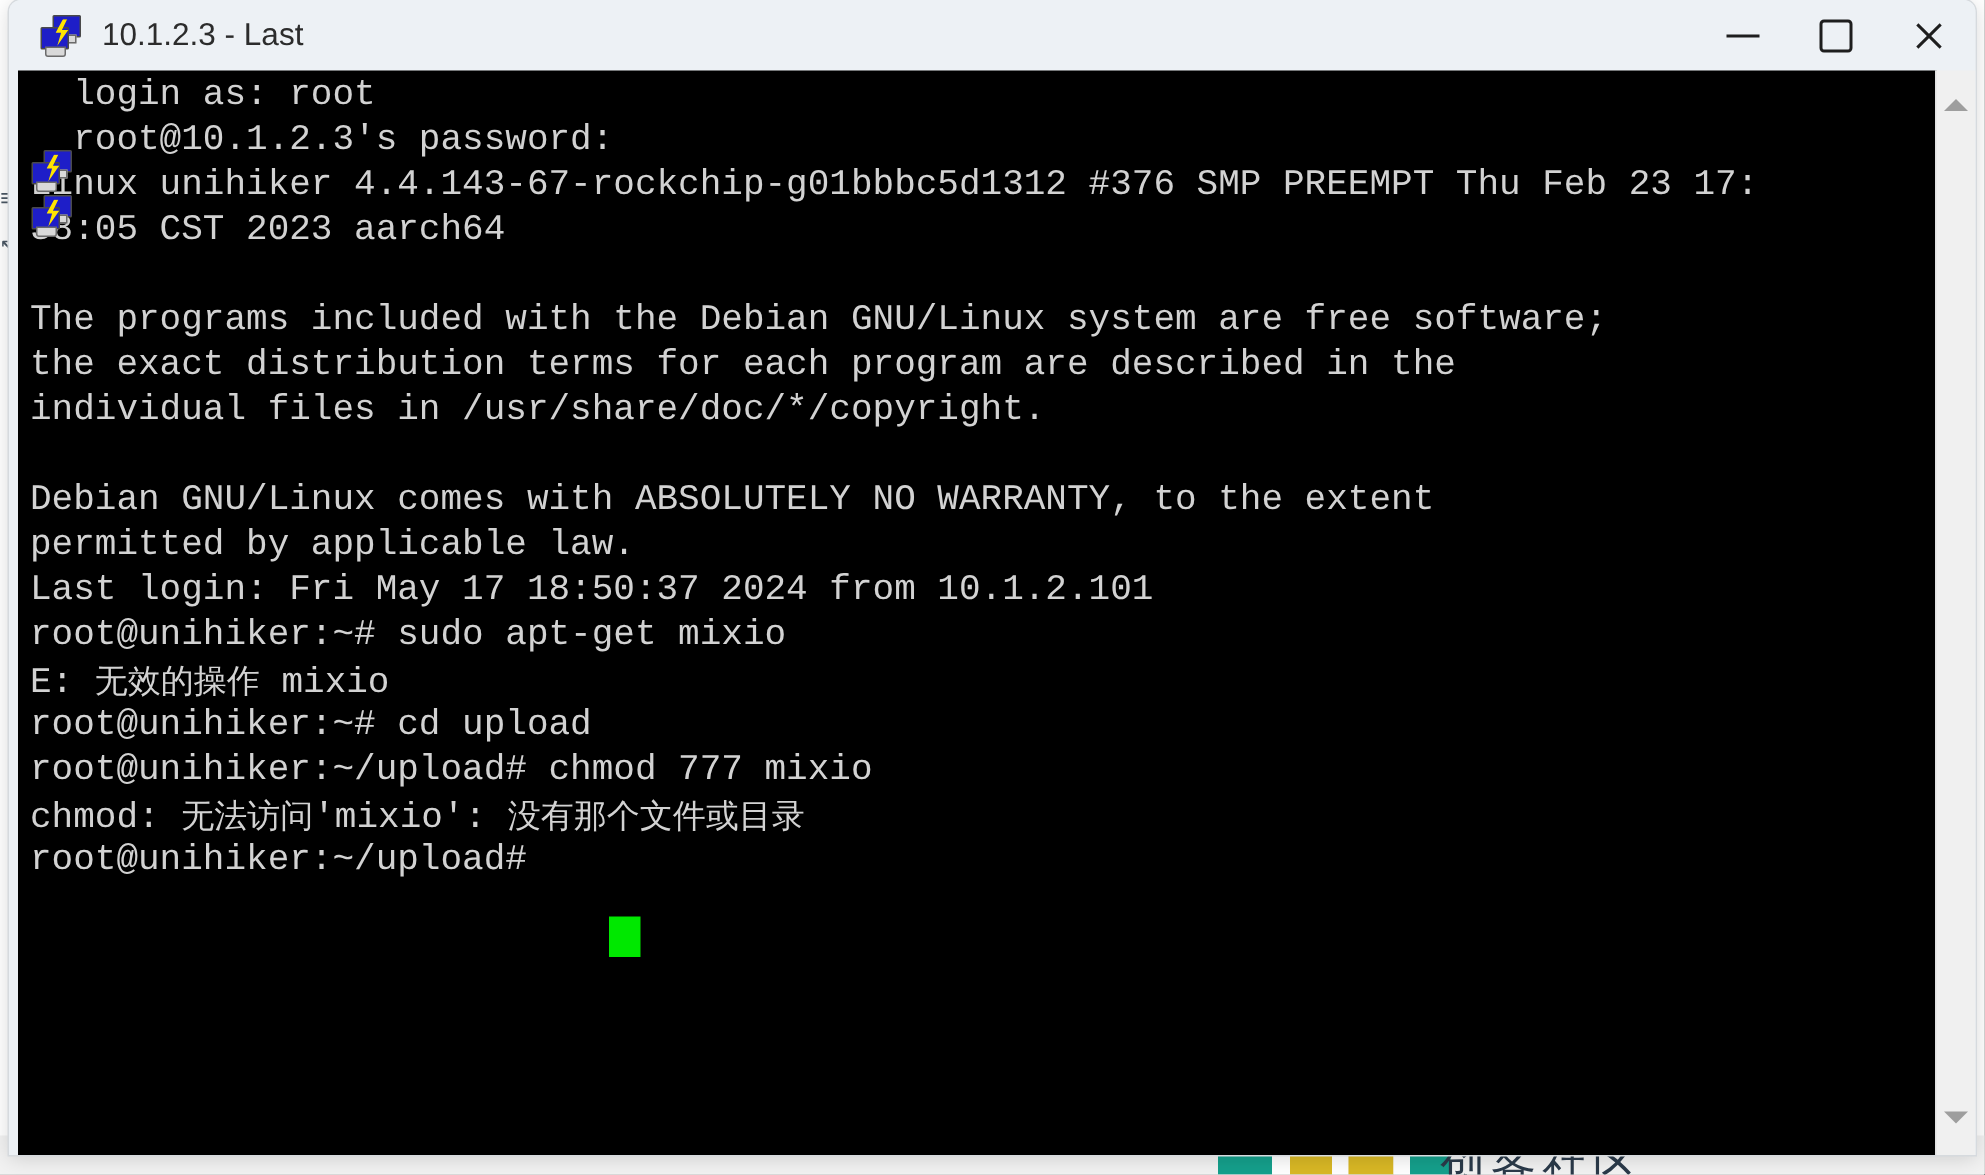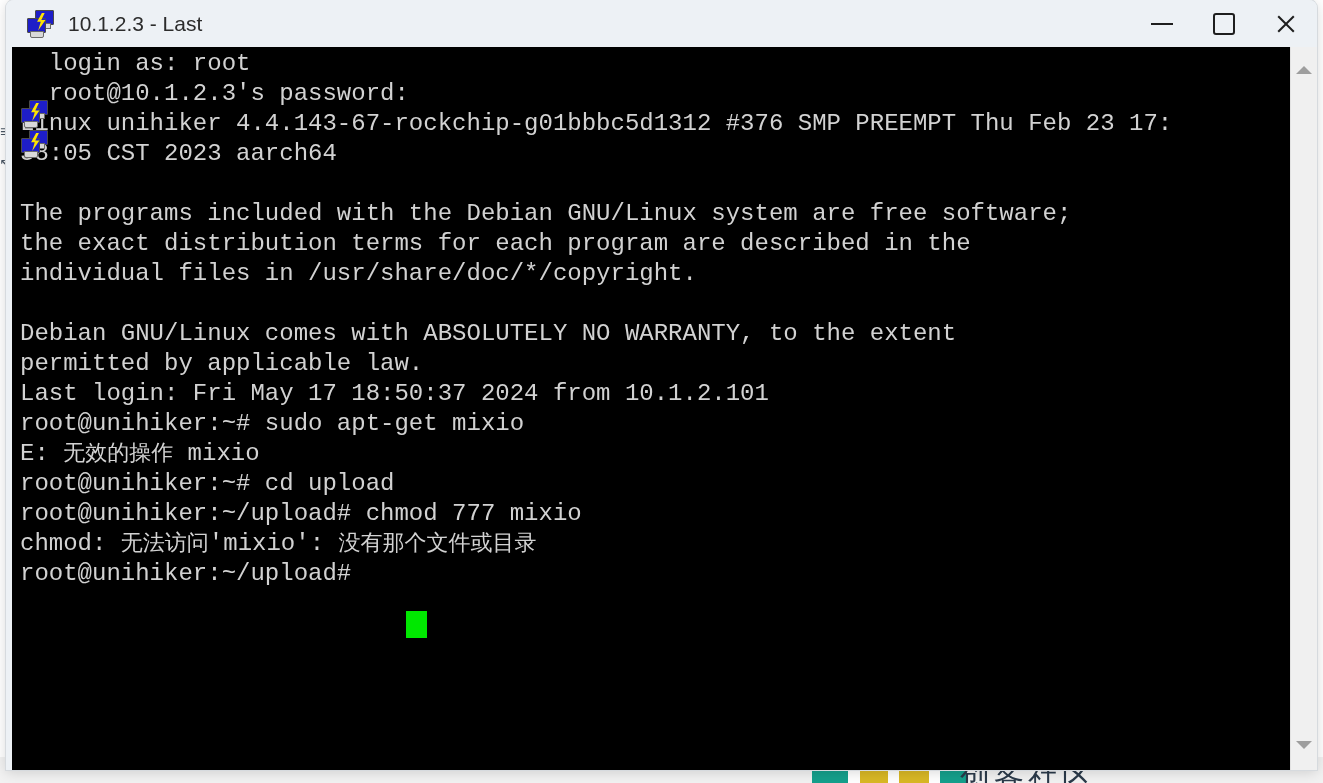--- a/index.html
+++ b/index.html
@@ -224,21 +224,21 @@
     right: 0;
     font-family: "Liberation Mono", "DejaVu Sans Mono", monospace;
     font-size: 24px;
     line-height: 30px;
     color: #d2d2d2;
     white-space: pre;
     letter-spacing: 0px;
   }
   #terminal-text .line { height: 30px; }
   #terminal-text .cjk {
-    font-family: Liberation Mono, monospace;
+    font-family: Liberation Sans, sans-serif;
     font-size: 22px;
   }
   #cursor-block {
     position: absolute;
     left: 394px;
     top: 564px;
     width: 21px;
     height: 27px;
     background: #00e800;
   }

